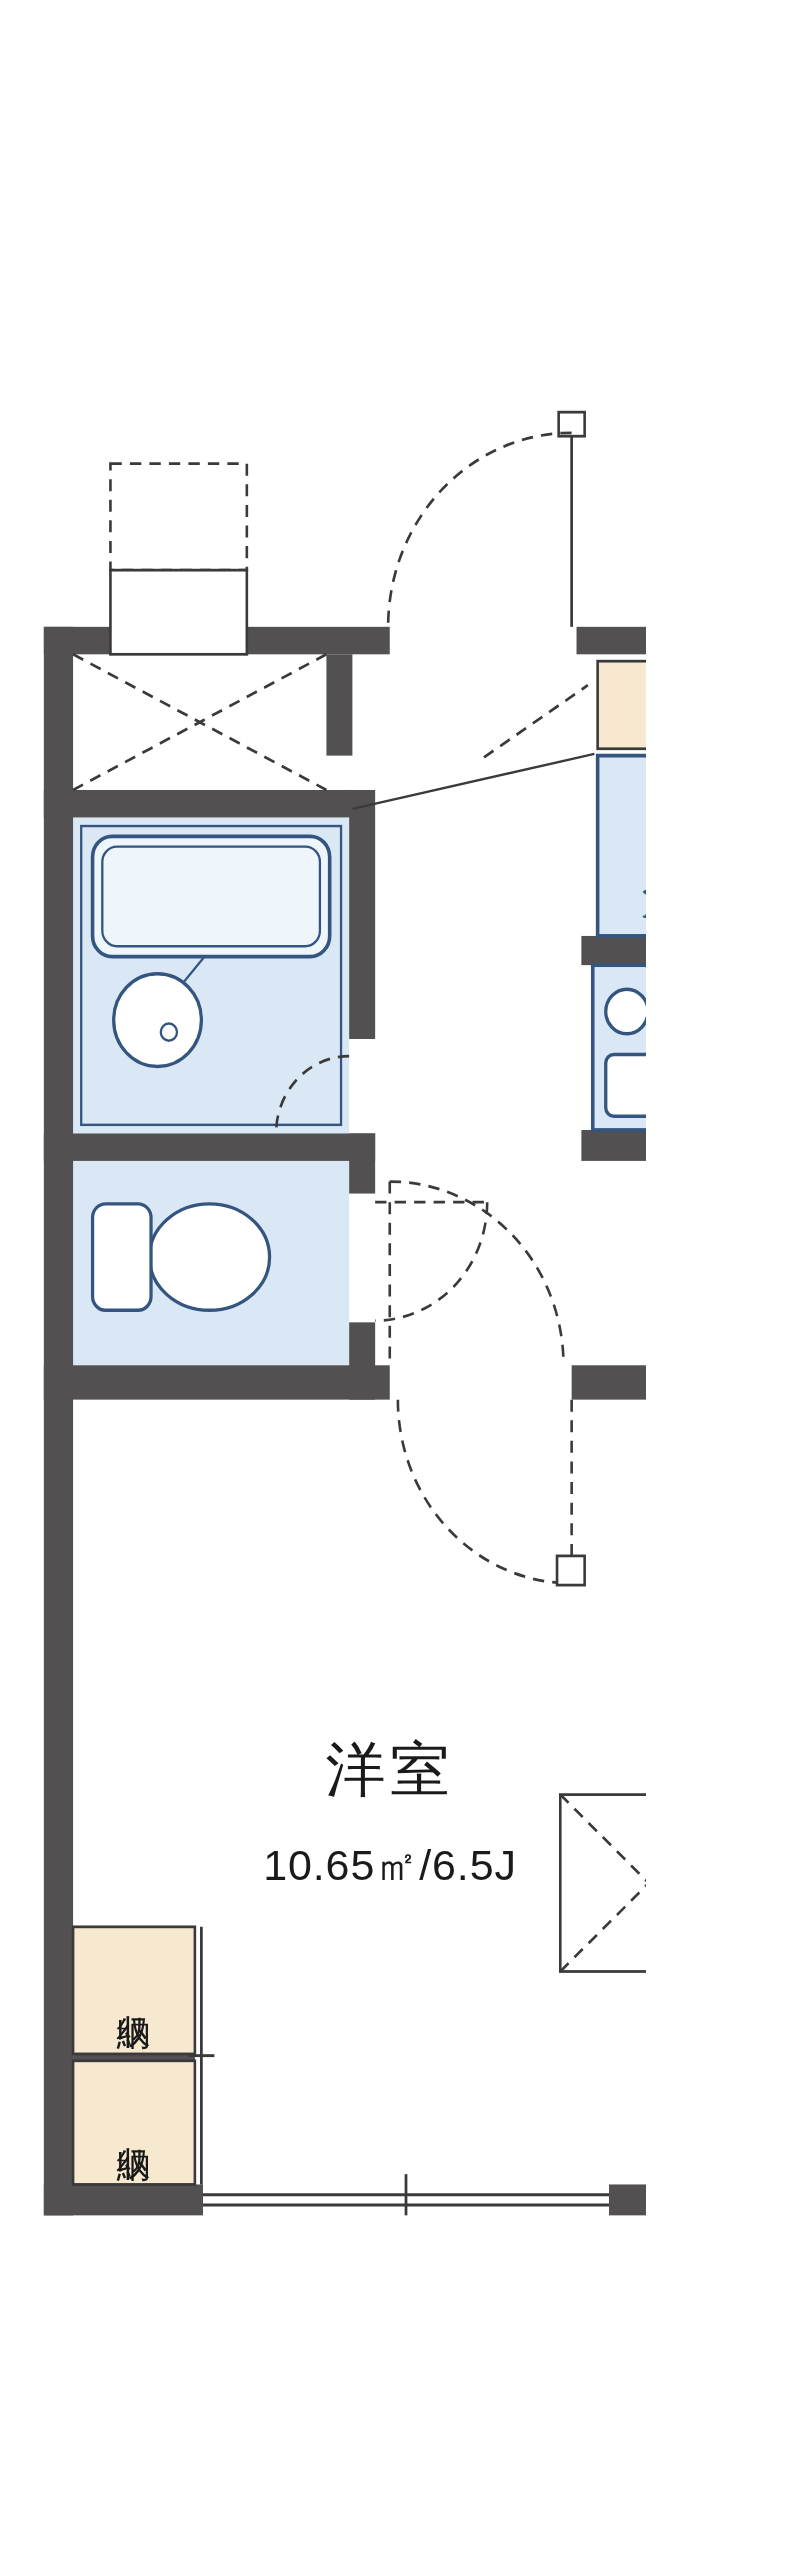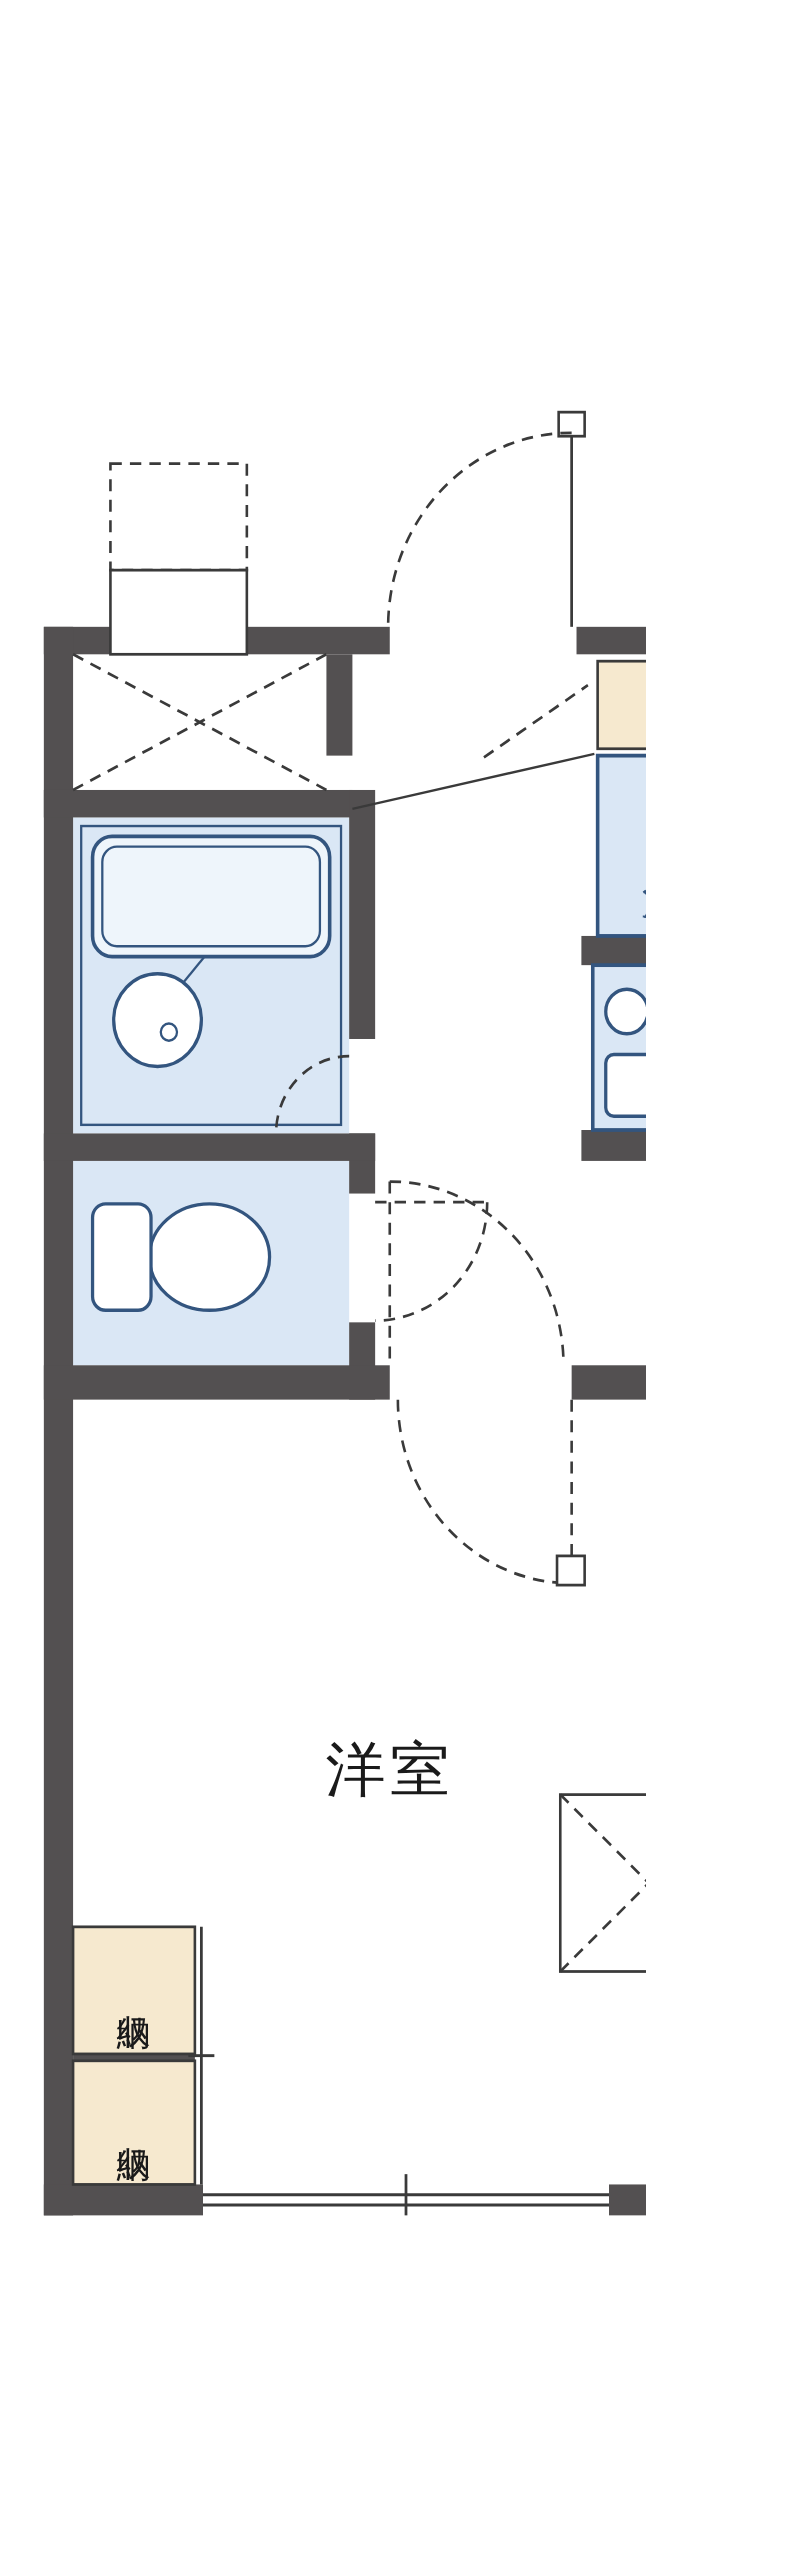--- a/index.html
+++ b/index.html
@@ -145,19 +145,20 @@
       <line class="ln" x1="125" y1="1278" x2="375" y2="1278"></line>
       <line class="ln" x1="125" y1="1284" x2="375" y2="1284"></line>
       <line class="ln" x1="250" y1="1266" x2="250" y2="1290"></line>
     </g>
   </svg>
 
   <div class="lbl vlabel lbl-washer" style="left:663px;top:846px;">洗置</div>
 
   <div class="lbl lbl-room" style="left:390px;top:1770px;">洋室</div>
 
+  <div class="lbl lbl-size" style="left:390px;top:1866px;">10.65㎡/6.5J</div>
 
   <div class="lbl vlabel lbl-storage" style="left:134px;top:1990px;">収納</div>
 
   <div class="lbl vlabel lbl-storage" style="left:134px;top:2122px;">収納</div>
 
 </div>
 
 
 </body></html>

